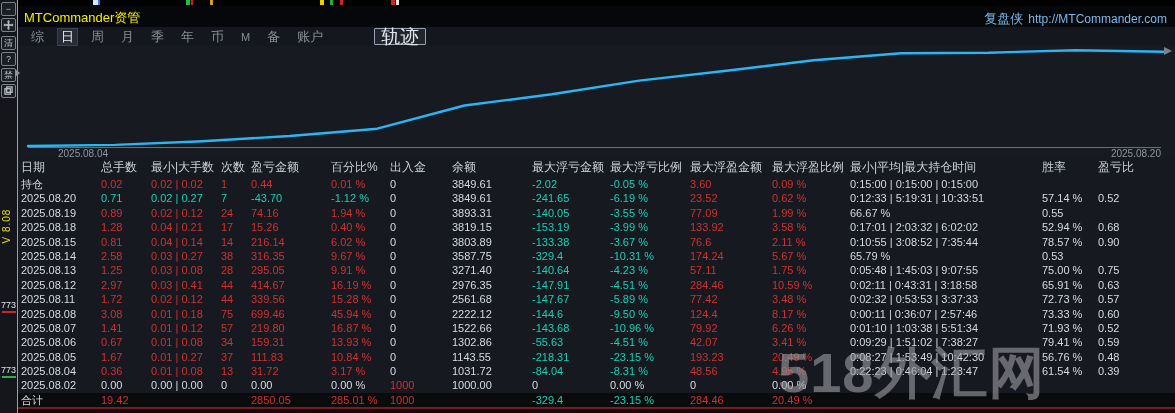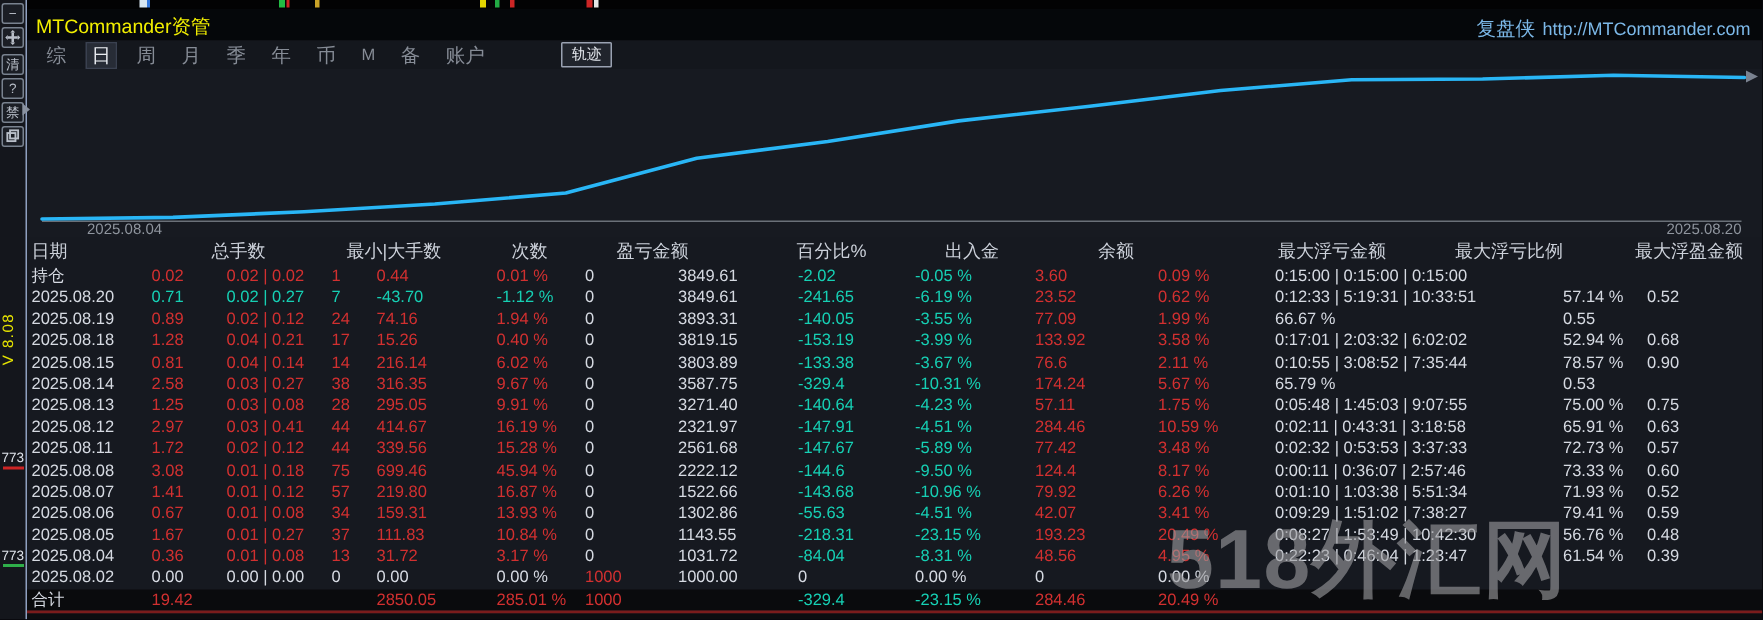--- a/index.html
+++ b/index.html
@@ -27,35 +27,35 @@
   .apptitle{position:absolute;left:6px;top:3px;color:#f2ef00;font-size:13px;}
   .brand{position:absolute;right:8px;top:4px;color:#7cb8e8;font-size:12px;margin-left:43px;}
   .brand b{font-weight:normal;font-size:13px;margin-right:5px;}
 
   
   .menubar{position:absolute;left:18px;top:27px;right:0;height:19px;background:#14171d;
            display:flex;align-items:center;}
   #menu-items{display:flex;align-items:center;gap:11px;padding-left:10px;}
   .mi{color:#868c96;font-size:13px;cursor:pointer;padding:0 3px;line-height:16px;}
   .mi.sel{background:#272c36;color:#e8ebf0;outline:1px solid #3a4150;}
-  .traj-btn{margin-left:48px;padding:0 6px;line-height:15px;font-size:10px;color:#e2e6ec;
+  .traj-btn{margin-left:48px;padding:0 6px;line-height:15px;font-size:19px;color:#e2e6ec;
             background:#20242c;border:1px solid #9aa2b2;border-radius:1px;cursor:pointer;}
 
   
   .chart{position:absolute;left:18px;top:46px;width:1157px;height:112px;background:#171a21;}
   .chart svg{display:block;}
   .xlab{position:absolute;bottom:-1px;color:#8f959e;font-size:10px;}
   .xlab.left{left:40px;}
   .xlab.right{right:14px;}
 
   
   .table{position:absolute;left:18px;top:158px;right:0;bottom:0;background:#161920;}
   .trow{display:grid;grid-template-columns:80px 50px 70px 30px 80px 59px 62px 80px 78px 80px 82px 78px 192px 56px 77px;
         height:14.4px;line-height:14.4px;font-size:11px;white-space:nowrap;}
-  .thead{height:19px;line-height:19px;gap:40px;}
+  .thead{height:19px;line-height:19px;}
   .cell{overflow:hidden;padding-left:3px;}
   .hc{color:#ccd1da;font-size:12px;}
   .c-w{color:#d6dae2;}
   .c-r{color:#d23030;}
   .c-t{color:#16d0b4;}
   .trow.total{background:#0a0b0d;}
   .redline{position:absolute;left:0;right:0;top:249px;height:2px;background:#7a1c1c;}
   .belowline{position:absolute;left:0;right:0;top:251px;bottom:0;background:#0c0d10;}
 
   .watermark{position:absolute;left:778px;top:336px;z-index:9;color:rgba(155,155,158,0.62);
@@ -284,21 +284,21 @@
           <span class="cell c-w">0.75</span>
         </div>
         <div class="trow">
           <span class="cell c-w">2025.08.12</span>
           <span class="cell c-r">2.97</span>
           <span class="cell c-r">0.03 | 0.41</span>
           <span class="cell c-r">44</span>
           <span class="cell c-r">414.67</span>
           <span class="cell c-r">16.19 %</span>
           <span class="cell c-w">0</span>
-          <span class="cell c-w">2321.97</span>
+          <span class="cell c-w">2976.35</span>
           <span class="cell c-t">-147.91</span>
           <span class="cell c-t">-4.51 %</span>
           <span class="cell c-r">284.46</span>
           <span class="cell c-r">10.59 %</span>
           <span class="cell c-w">0:02:11 | 0:43:31 | 3:18:58</span>
           <span class="cell c-w">65.91 %</span>
           <span class="cell c-w">0.63</span>
         </div>
         <div class="trow">
           <span class="cell c-w">2025.08.11</span>

